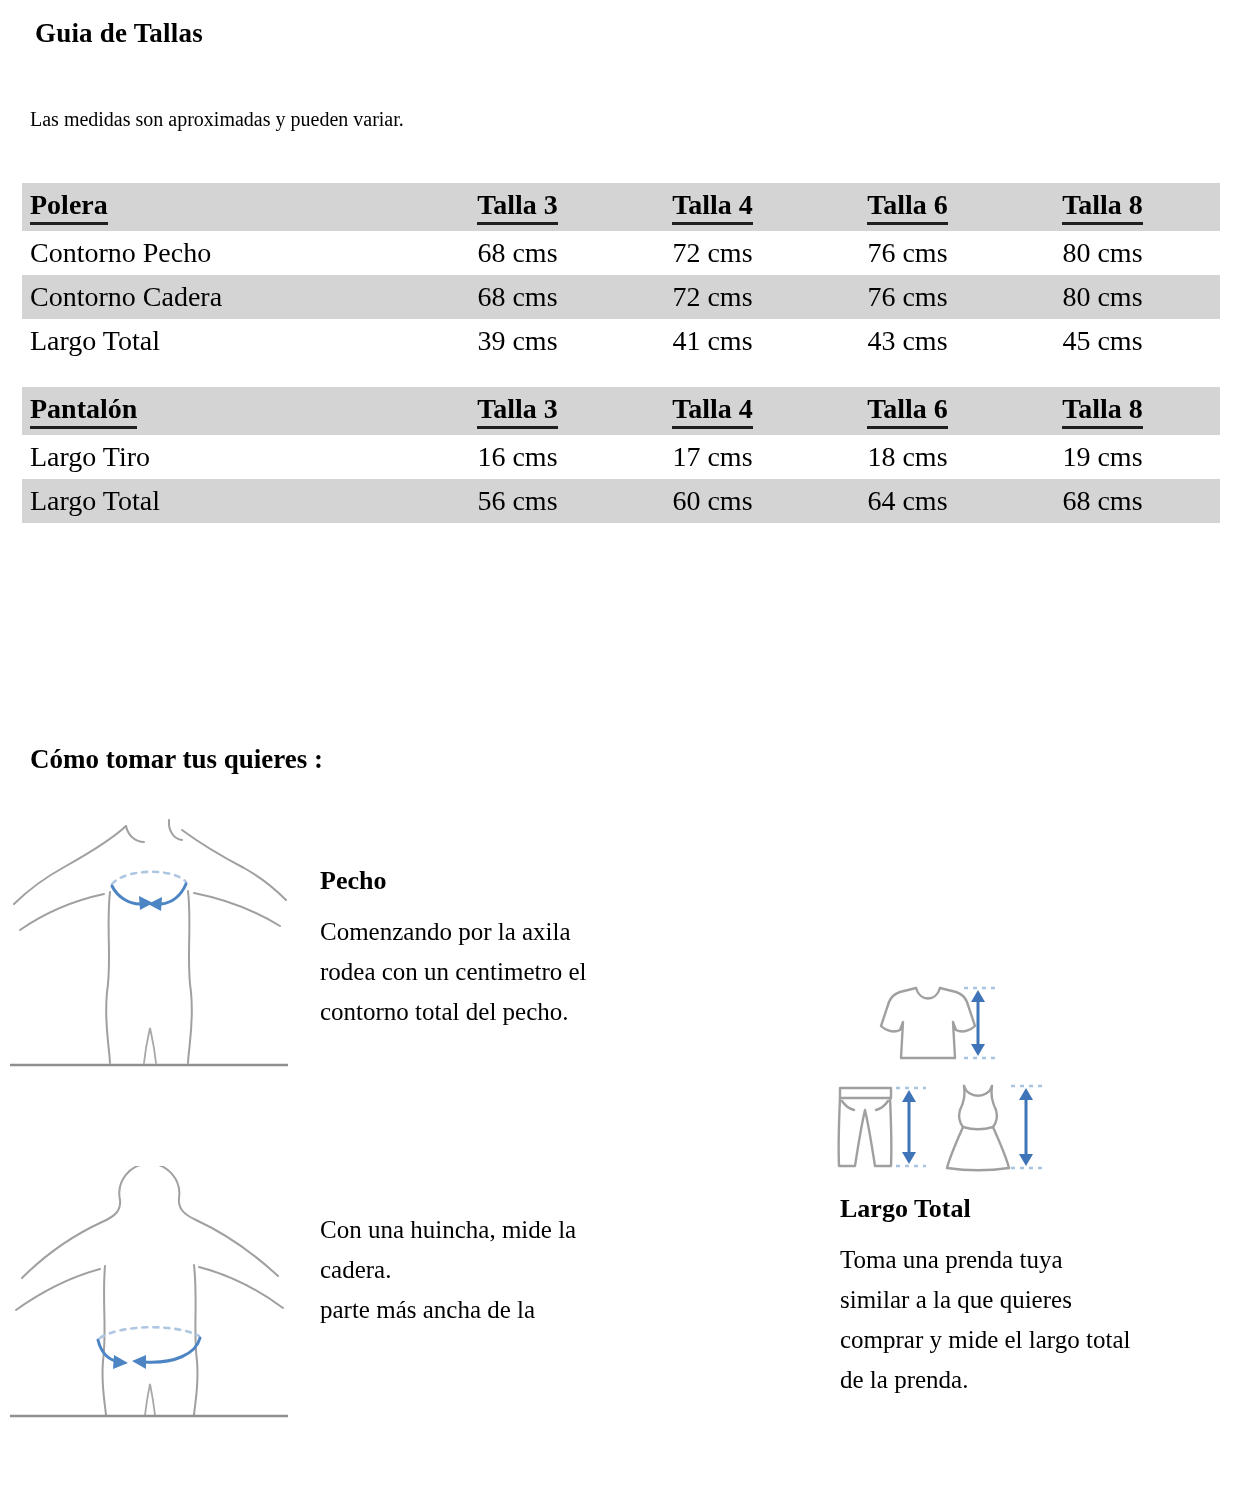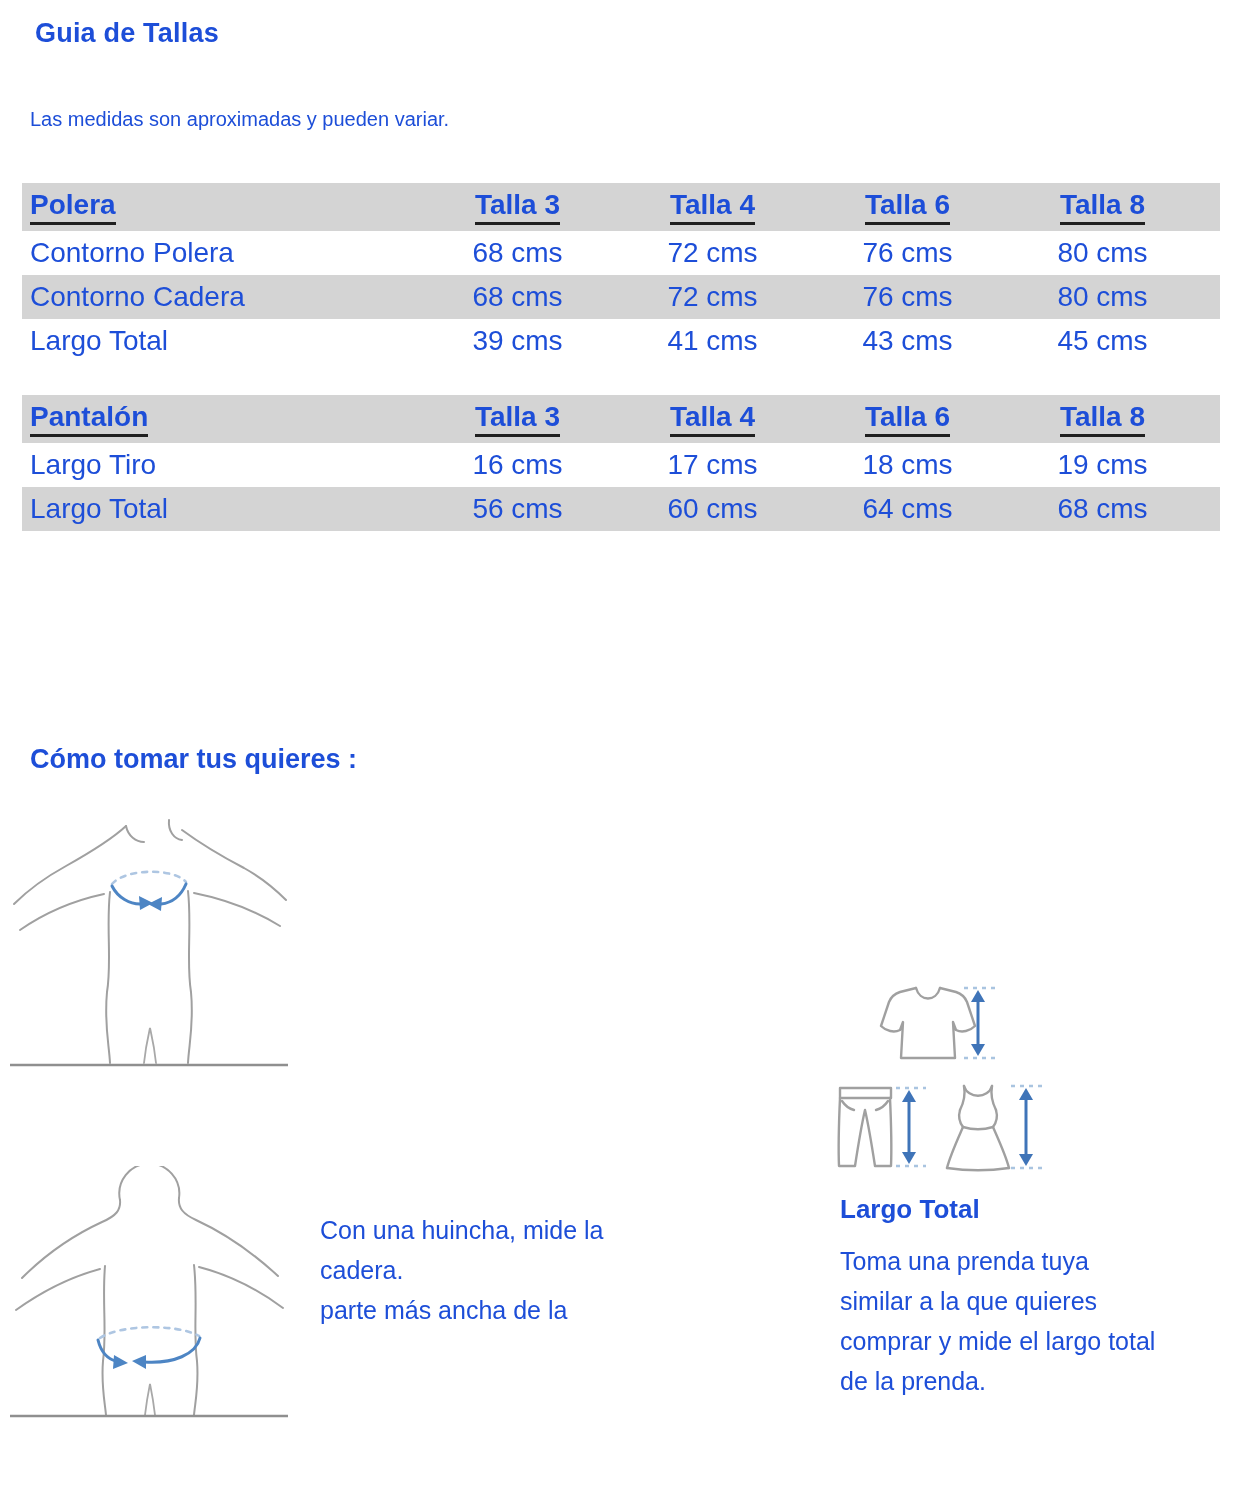--- a/index.html
+++ b/index.html
@@ -1,18 +1,18 @@
 <!DOCTYPE html>
 <html><head>
 <meta charset="utf-8">
 <style>
   html,body{margin:0;padding:0;background:#ffffff;}
   .page{
     position:relative;width:1240px;height:1500px;background:#ffffff;overflow:hidden;
-    font-family:Liberation Sans, sans-serif;color:#1d4ed8;
+    font-family:Liberation Serif, serif;color:#000000;
   }
   .abs{position:absolute;}
   .title{font-size:27px;font-weight:700;letter-spacing:.2px;}
   .subtitle{font-size:20px;}
   .section-heading{font-size:27px;font-weight:700;}
 
   table.size-table{border-collapse:collapse;table-layout:fixed;width:1198px;font-size:28px;}
   table.size-table tr{height:44px;}
   table.size-table th,table.size-table td{padding:6px;vertical-align:middle;white-space:nowrap;font-weight:400;}
   table.size-table .label-col{text-align:left;padding-left:8px;}
@@ -52,21 +52,21 @@
       </colgroup>
     <tbody>
       <tr class="gray">
         <th class="label-col"><span class="u">Polera</span></th>
         <th class="val"><span class="u">Talla 3</span></th>
         <th class="val"><span class="u">Talla 4</span></th>
         <th class="val"><span class="u">Talla 6</span></th>
         <th class="val"><span class="u">Talla 8</span></th>
       </tr>
       <tr>
-        <td class="label-col">Contorno Polera</td>
+        <td class="label-col">Contorno Pecho</td>
         <td class="val">68 cms</td>
         <td class="val">72 cms</td>
         <td class="val">76 cms</td>
         <td class="val">80 cms</td>
       </tr>
       <tr class="gray">
         <td class="label-col">Contorno Cadera</td>
         <td class="val">68 cms</td>
         <td class="val">72 cms</td>
         <td class="val">76 cms</td>
@@ -75,21 +75,21 @@
       <tr>
         <td class="label-col">Largo Total</td>
         <td class="val">39 cms</td>
         <td class="val">41 cms</td>
         <td class="val">43 cms</td>
         <td class="val">45 cms</td>
       </tr>
     </tbody>
   </table>
 
-  <table class="size-table abs" style="left:22px;top:395px;">
+  <table class="size-table abs" style="left:22px;top:387px;">
     <colgroup>
         <col style="width:418px">
         <col style="width:195px">
         <col style="width:195px">
         <col style="width:195px">
         <col style="width:195px">
       </colgroup>
     <tbody>
       <tr class="gray">
         <th class="label-col"><span class="u">Pantalón</span></th>
@@ -132,20 +132,26 @@
     </g>
     <g>
       <path class="mdash" d="M106,72 C120,56 168,56 180,70"></path>
       <path class="marc" d="M106,74 C112,86 124,92 134,92"></path>
       <polygon class="mhead" points="147,91 133,84 134,98"></polygon>
       <path class="marc" d="M180,72 C174,86 164,91 155,92"></path>
       <polygon class="mhead" points="142,92 156,85 155,99"></polygon>
     </g>
   </svg>
 
+  <div class="abs measure-item" style="left:320px;top:866px;width:340px;">
+    <div class="m-title">Pecho</div>
+    <div class="m-line">Comenzando por la axila</div>
+    <div class="m-line">rodea con un centimetro el</div>
+    <div class="m-line">contorno total del pecho.</div>
+  </div>
 
   <svg class="abs" style="left:830px;top:978px;" width="225" height="220" viewBox="0 0 225 220">
     <g>
       <path class="g-outline" d="M86,10 C90,24 106,24 110,10"></path>
       <path class="g-outline" d="M86,10 L70,14 C64,16 61,19 59,24 L51,48 C56,53 64,55 70,52 L73,44 L71,80 L125,80 L123,44 L126,52 C132,55 140,53 145,48 L137,24 C135,19 132,16 126,14 L110,10"></path>
     </g>
     <g>
       <path class="a-dash" d="M134,10 L168,10"></path>
       <path class="a-dash" d="M134,80 L168,80"></path>
       <line class="a-line" x1="148" y1="22" x2="148" y2="68"></line>

